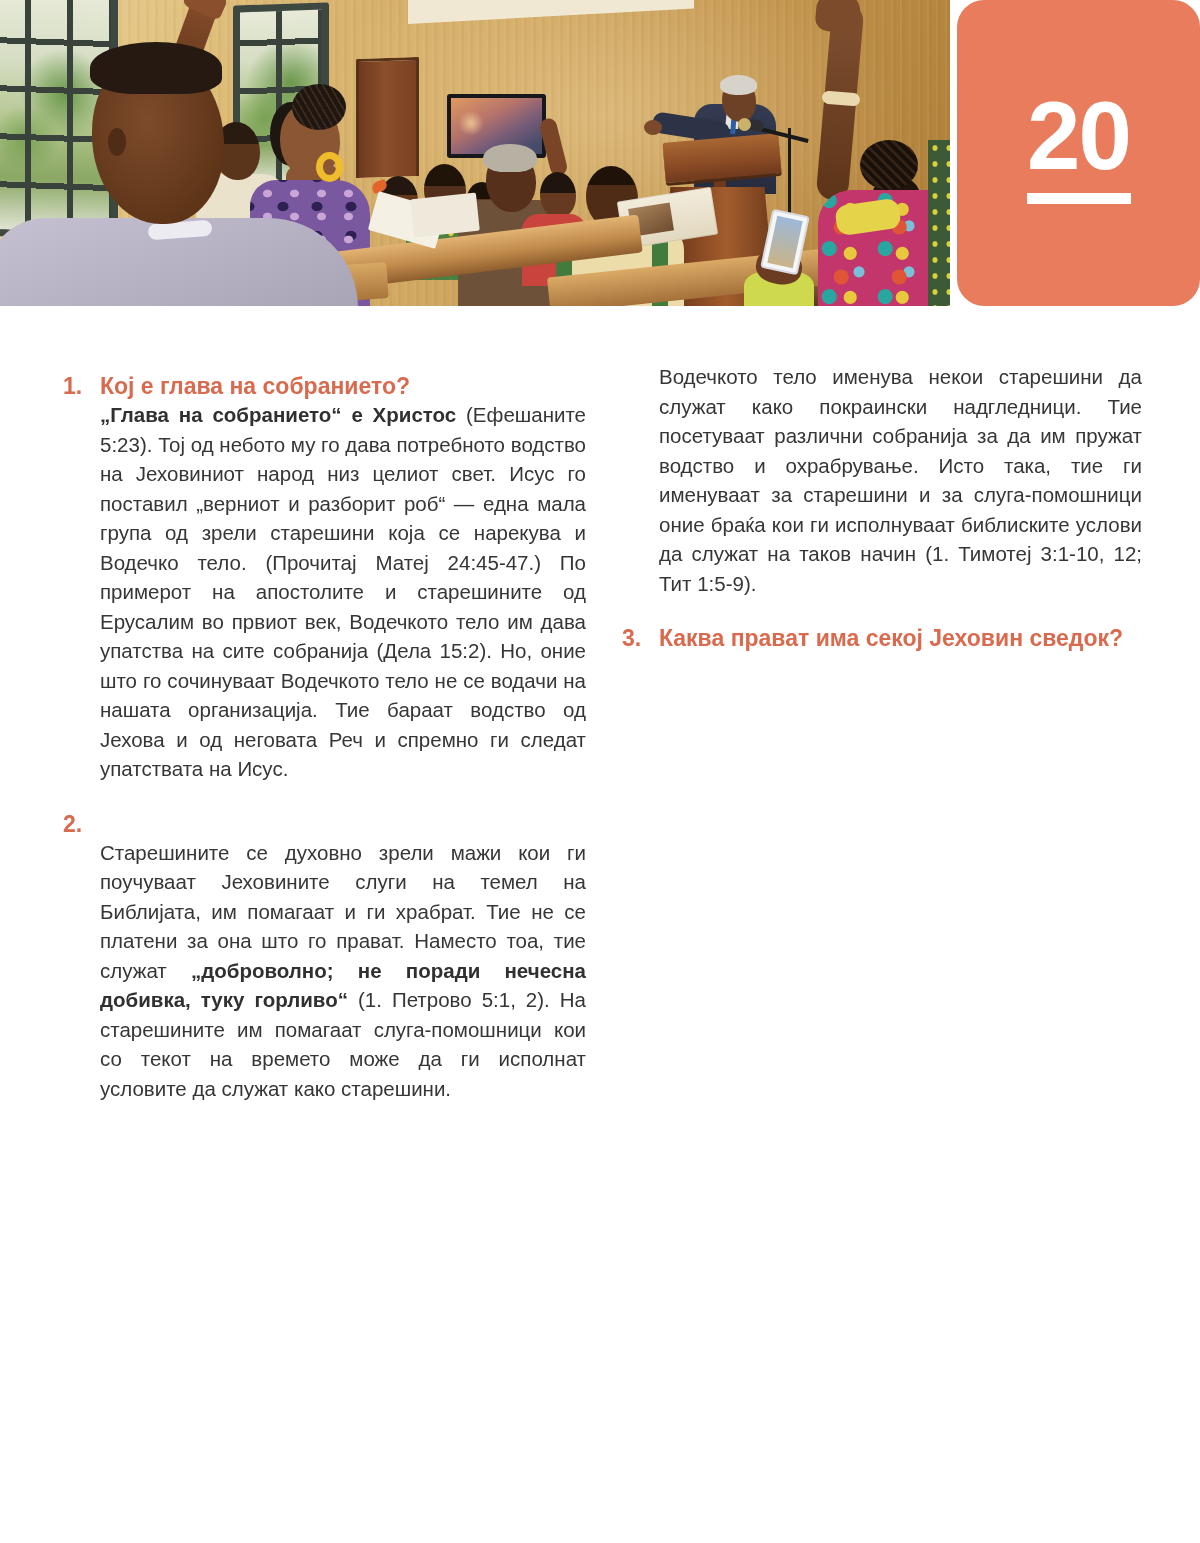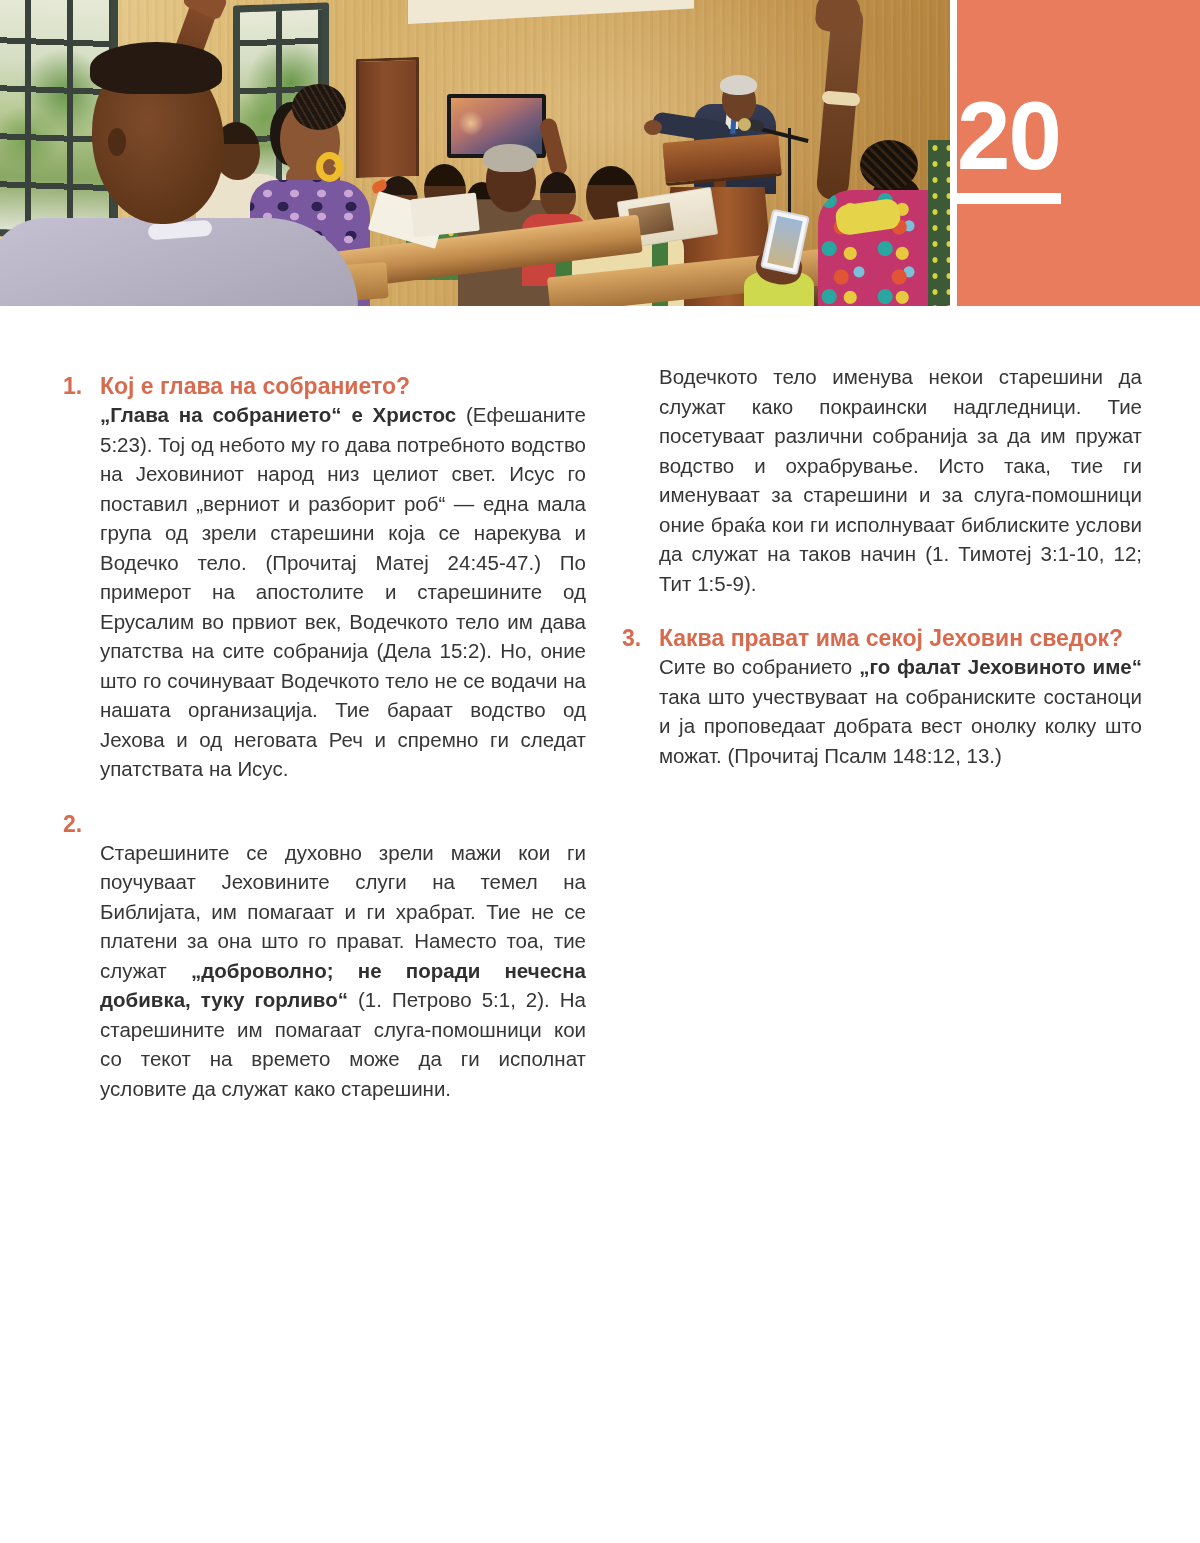--- a/index.html
+++ b/index.html
@@ -3,21 +3,21 @@
 <meta charset="utf-8">
 <style>
   html,body{margin:0;padding:0;background:#ffffff;}
   .page{position:relative;width:1200px;height:1543px;margin:0 auto;background:#fff;overflow:hidden;
         font-family:"Liberation Sans","DejaVu Sans",sans-serif;}
 
   
   .banner{display:flex;height:306px;}
   .photo{position:relative;width:950px;height:306px;overflow:hidden;background:#caa05c;flex-shrink:0;}
   .banner-gap{width:7px;background:#fff;flex-shrink:0;}
-  .lesson-badge{flex:1;background:#e87c5d;display:flex;flex-direction:column;align-items:flex-start;}
+  .lesson-badge{flex:1;background:#e87c5d;display:flex;flex-direction:column;align-items:center;border-radius:27px;}
   .lesson-num{margin-top:88px;font-size:96px;line-height:1;font-weight:bold;color:#fff;letter-spacing:-2px;}
   .lesson-bar{width:104px;height:11px;background:#fff;margin-top:9px;}
 
   
   .photo *{position:absolute;}
   .wall{inset:0;background:
       repeating-linear-gradient(90deg, rgba(255,245,220,.05) 0 2px, rgba(120,80,20,.05) 2px 5px, transparent 5px 9px),
       radial-gradient(ellipse 420px 260px at 64% 38%, rgba(255,238,190,.35), transparent 70%),
       linear-gradient(105deg,#ecd49b 0%,#dcba75 26%,#cfa55e 52%,#c0914a 78%,#ae7f3a 100%);}
   .ceiling{left:408px;top:0;width:286px;height:24px;background:#f1e8d4;
@@ -286,18 +286,17 @@
     </div>
 
     <div class="col col-right">
       <p class="body-par" style="margin-top:16px"><span>Водечкото тело именува некои старешини да служат како покраински надгледници. Тие посетуваат различни собранија за да им пружат водство и охрабрување. Исто така, тие ги именуваат за старешини и за слуга-помошници оние браќа кои ги исполнуваат библиските услови да служат на таков начин (1. Тимотеј 3:1-10, 12; Тит 1:5-9).</span></p>
 
       <div class="section">
         <h2 class="sec-heading">
           <span class="sec-num">3.</span>
           <span class="sec-text">Каква прават има секој Јеховин сведок?</span>
         </h2>
-        <p class="body-par"><span>Сите во собранието </span><span class="bold">„го фалат Јеховиното име“</span><span> така што учествуваат на собраниските состаноци и ја проповедаат добрата вест онолку колку што можат. (Прочитај Псалм 148:12, 13.)</span></p>
       </div>
     </div>
 
   </div>
 </div>
 
 </body></html>

